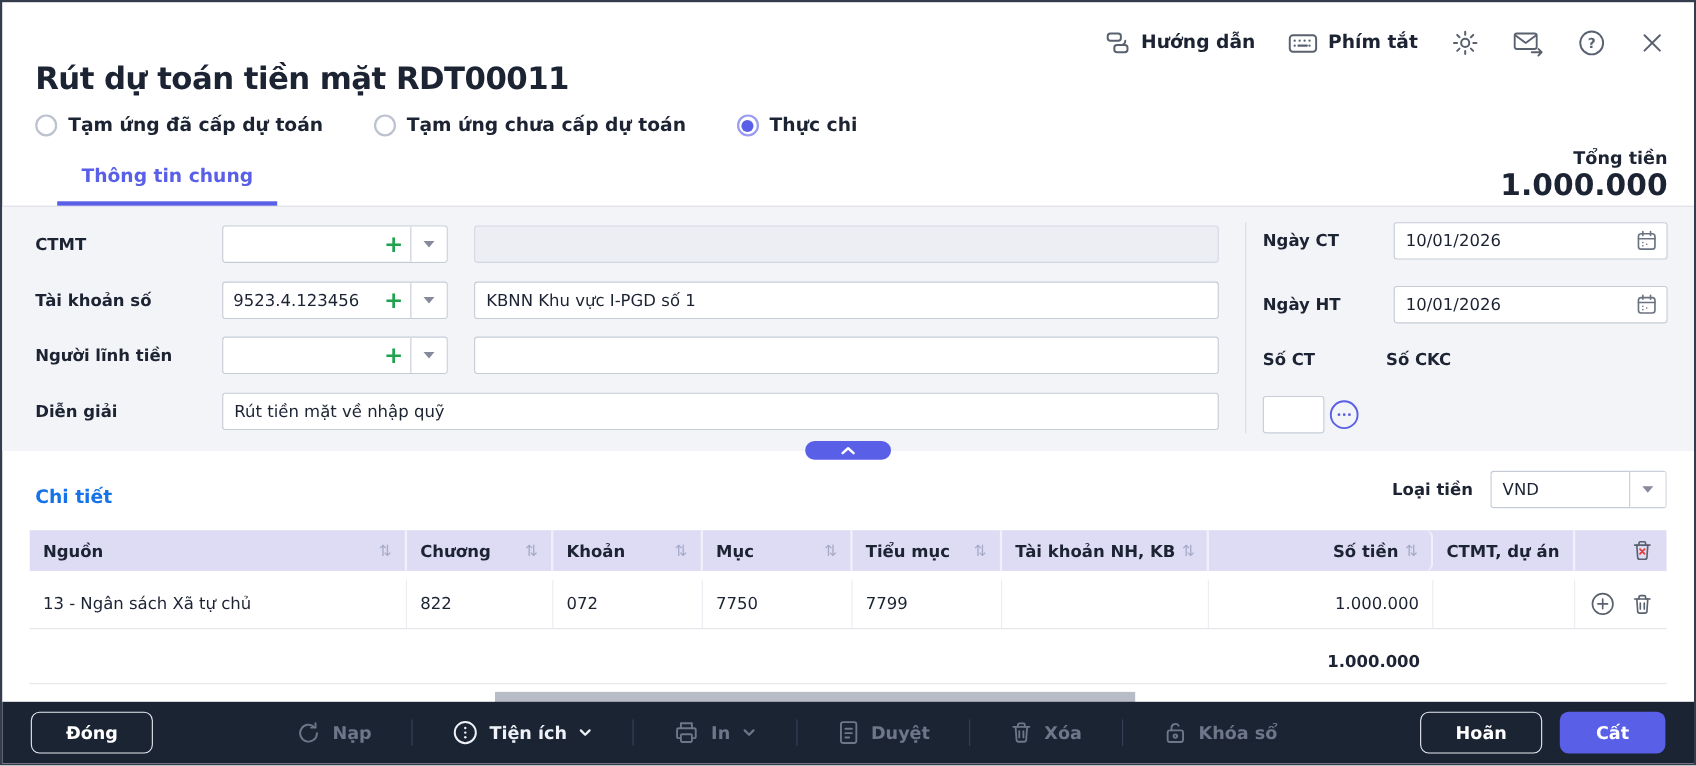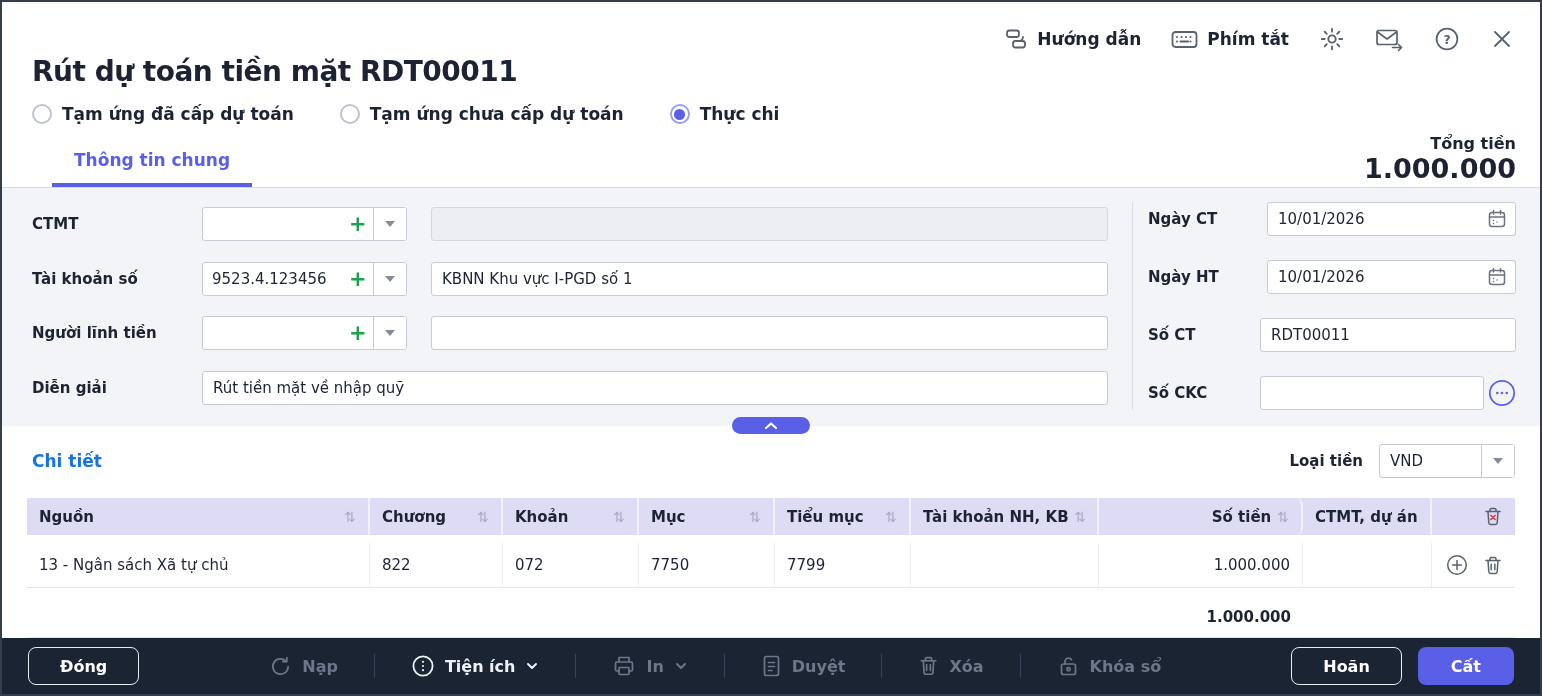--- a/index.html
+++ b/index.html
@@ -61,25 +61,25 @@
   .ckc-row .tinput{ flex:1; }
   .ellipse-btn{ color:#5a5fe8; display:flex; cursor:pointer; }
 
   
   .pill-row{ height:0; position:relative; }
   .pill{ position:absolute; left:50%; transform:translateX(-50%); top:-9px; width:78px; height:17px;
          background:#5a5fe8; border-radius:9px; display:flex; align-items:center; justify-content:center;
          cursor:pointer; z-index:3; }
 
   
-  .detail-head{ display:flex; justify-content:space-between; align-items:center; padding:18px 25px 12px 30px;}
+  .detail-head{ display:flex; justify-content:space-between; align-items:flex-end; padding:18px 25px 12px 30px;}
   .detail-title{ color:#1673e6; font-weight:700; font-size:17px; }
   .currency{ display:flex; align-items:center; gap:16px; }
   .cur-lbl{ font-size:15px; font-weight:700; }
-  .select{ width:136px; height:34px; border:1px solid #c6cbd6; border-radius:3px; background:#fff;
+  .select{ width:160px; height:34px; border:1px solid #c6cbd6; border-radius:3px; background:#fff;
            display:flex; align-items:center; cursor:pointer; }
   .select .val{ flex:1; padding:0 10px; font-size:15px; }
   .select .ddbtn{ height:100%; }
 
   
   .grid{ display:grid; grid-template-columns:343px 133px 136px 136px 136px 188px 204px 129px 1fr;margin-top:8px; }
   .tbl{ margin:0 25px; }
   .thead{ background:#dedcf4; height:37px; font-weight:700; font-size:15px; }
   .th{ display:flex; align-items:center; justify-content:space-between; gap:6px; padding:0 12px;
        border-right:2px solid #f2f1fb; white-space:nowrap; overflow:hidden; cursor:pointer; }
@@ -245,21 +245,20 @@
         <input class="tinput" value="10/01/2026" style="">
         <span class="infix">
           <svg width="20" height="20" viewBox="0 0 20 20" fill="none" stroke="currentColor" stroke-width="1.5" stroke-linecap="round">
             <rect x="2.5" y="3.5" width="15" height="14" rx="2.5"></rect>
             <path d="M6.5 1.5v3.5M13.5 1.5v3.5M2.5 8h15M6.5 11.5h.01M6.5 14.5h.01M10 13h.01"></path>
           </svg>
         </span>
       </div>
 
       <div class="flabel">Số CT</div>
-      <input class="tinput" value="RDT00011" style="">
 
       <div class="flabel">Số CKC</div>
       <div class="ckc-row">
         <input class="tinput" value="" style="">
         <span class="ellipse-btn">
           <svg width="28" height="28" viewBox="0 0 26 26" fill="none">
             <circle cx="13" cy="13" r="11.3" stroke="currentColor" stroke-width="1.6"></circle>
             <circle cx="8.6" cy="13" r="1.2" fill="currentColor"></circle>
             <circle cx="13" cy="13" r="1.2" fill="currentColor"></circle>
             <circle cx="17.4" cy="13" r="1.2" fill="currentColor"></circle>

